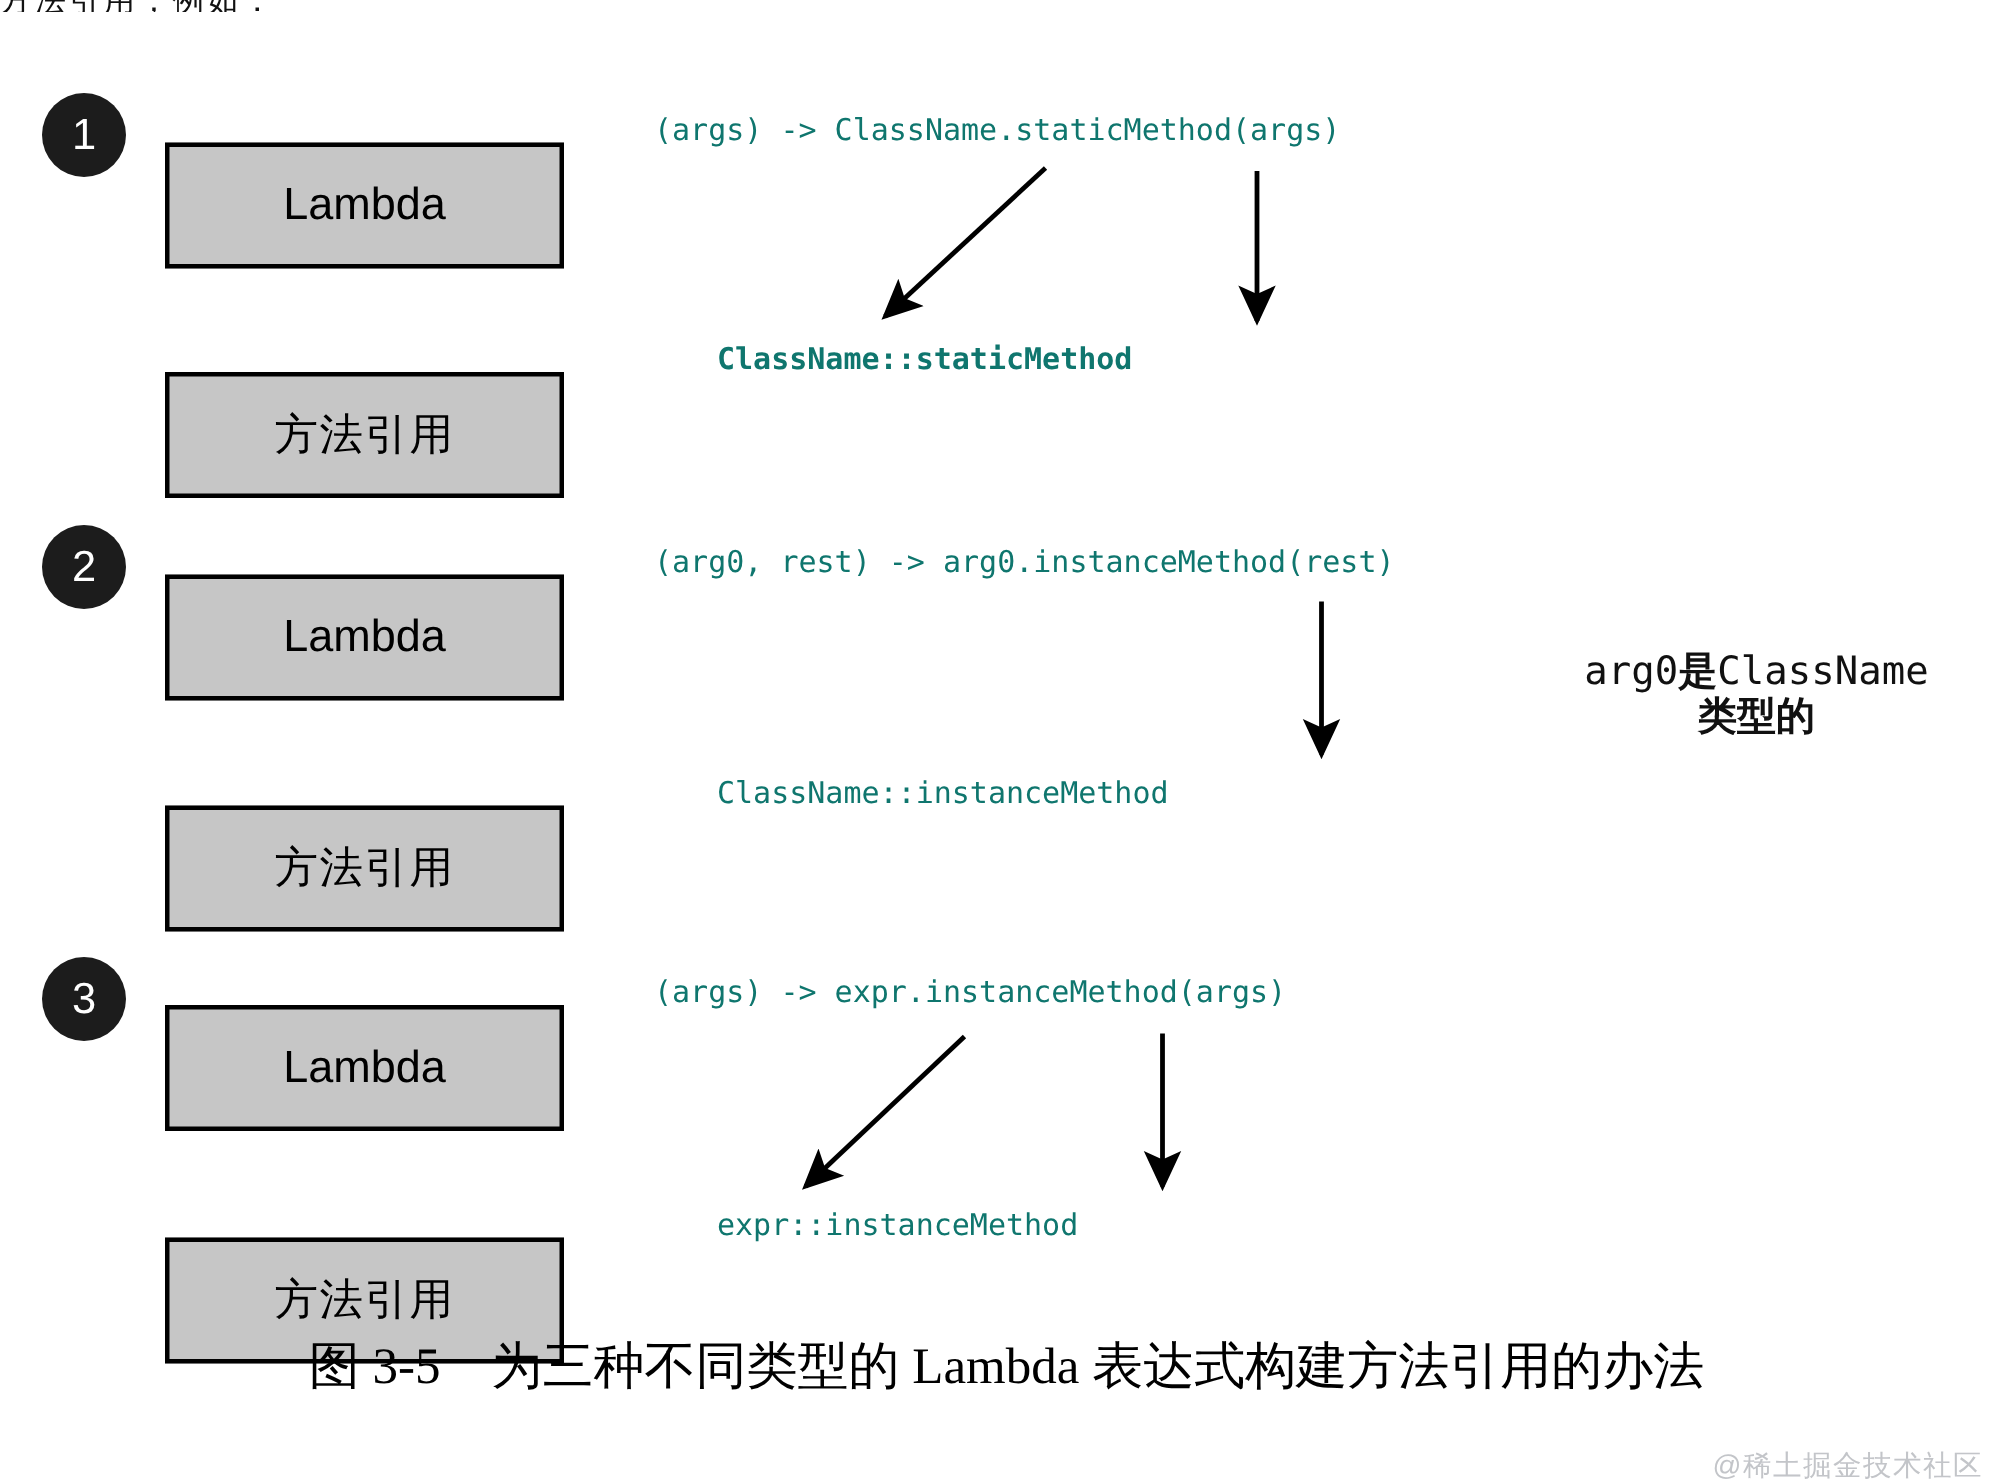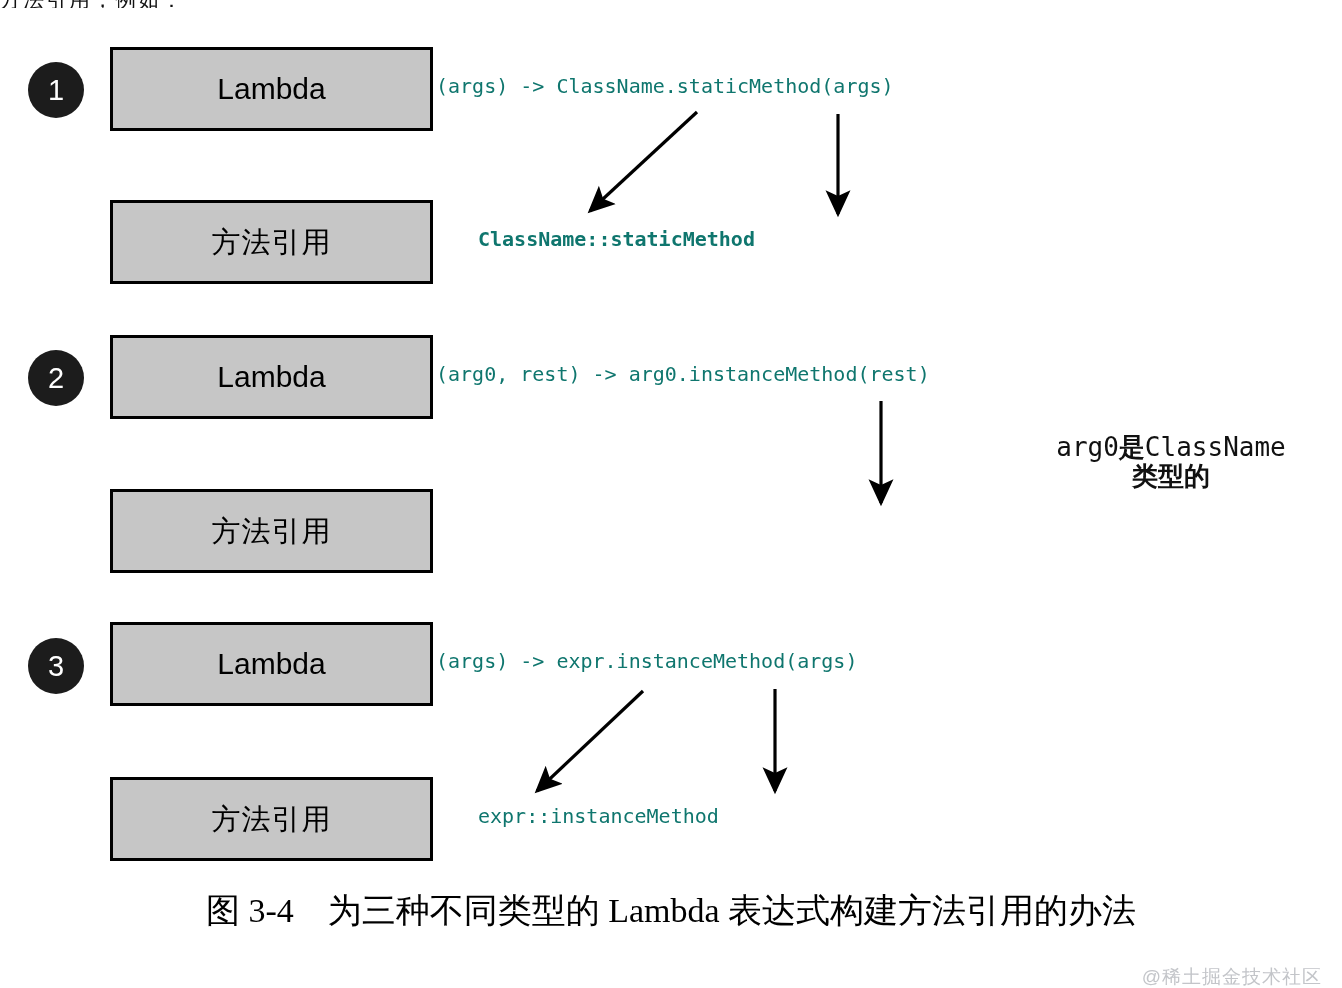--- a/index.html
+++ b/index.html
@@ -48,28 +48,29 @@
     display: flex;
     align-items: center;
     justify-content: center;
     line-height: 1;
   }
 
   
   .gbox {
     position: absolute;
     left: 110px;
-    width: 323px;
+    width: 266px;
     height: 84px;
     box-sizing: border-box;
     background: #c6c6c6;
     border: 3px solid #000000;
     display: flex;
     align-items: center;
     justify-content: center;
+    margin-top: 48px;
   }
   .gbox span {
     font-family: "Liberation Sans", sans-serif;
     font-size: 30px;
     line-height: 1;
     color: #000;
   }
   .gbox.cjk span {
     font-size: 29px;
     letter-spacing: 1px;
@@ -170,20 +171,21 @@
   <div class="gbox" style="top:335px;">
     <span>Lambda</span>
   </div>
 
   <div class="gbox cjk" style="top:489px;">
     <span>方法引用</span>
   </div>
 
   <div class="code" style="left:436px; top:364px;">(arg0, rest) -&gt; arg0.instanceMethod(rest)</div>
 
+  <div class="code" style="left:478px; top:518px;">ClassName::instanceMethod</div>
 
   <div class="note" style="left:1006px; top:433px; width:330px;">
     <span class="mono">arg0</span><span class="cjk">是</span><span class="mono">ClassName</span>
     <span class="line2">类型的</span>
   </div>
 
   <div class="badge" style="left:28px; top:638px;">3</div>
 
   <div class="gbox" style="top:622px;">
     <span>Lambda</span>
@@ -208,17 +210,17 @@
 
     <line x1="838" y1="114" x2="838" y2="214" stroke="#000000" stroke-width="3.2" marker-end="url(#ah)"></line>
 
     <line x1="881" y1="401" x2="881" y2="503" stroke="#000000" stroke-width="3.2" marker-end="url(#ah)"></line>
 
     <line x1="643" y1="691" x2="537" y2="791" stroke="#000000" stroke-width="3.2" marker-end="url(#ah)"></line>
 
     <line x1="775" y1="689" x2="775" y2="791" stroke="#000000" stroke-width="3.2" marker-end="url(#ah)"></line>
   </svg>
 
-  <div class="caption">图 3-4　为三种不同类型的 Lambda 表达式构建方法引用的办法</div>
+  <div class="caption">图 3-5　为三种不同类型的 Lambda 表达式构建方法引用的办法</div>
 
   <div class="watermark">@稀土掘金技术社区</div>
 
 </div>
 
 </body></html>

